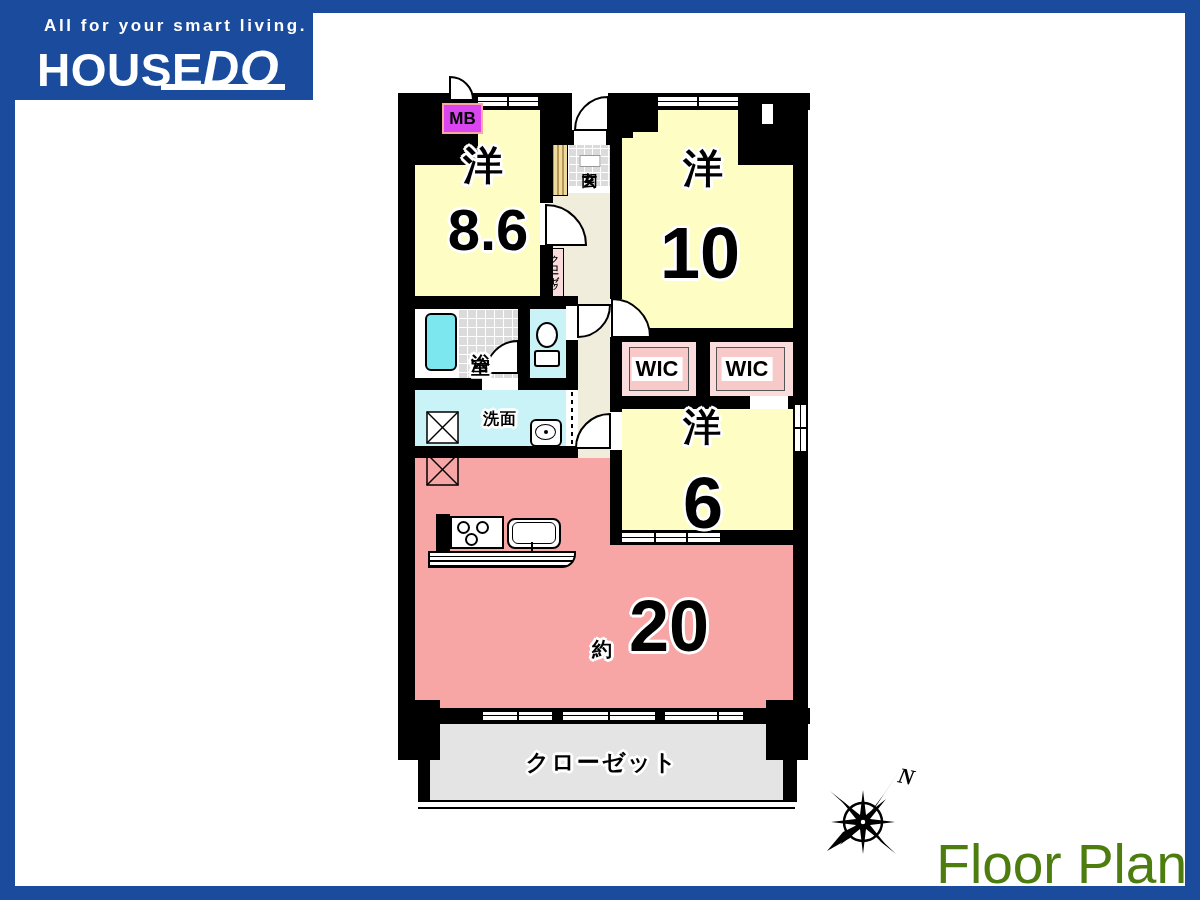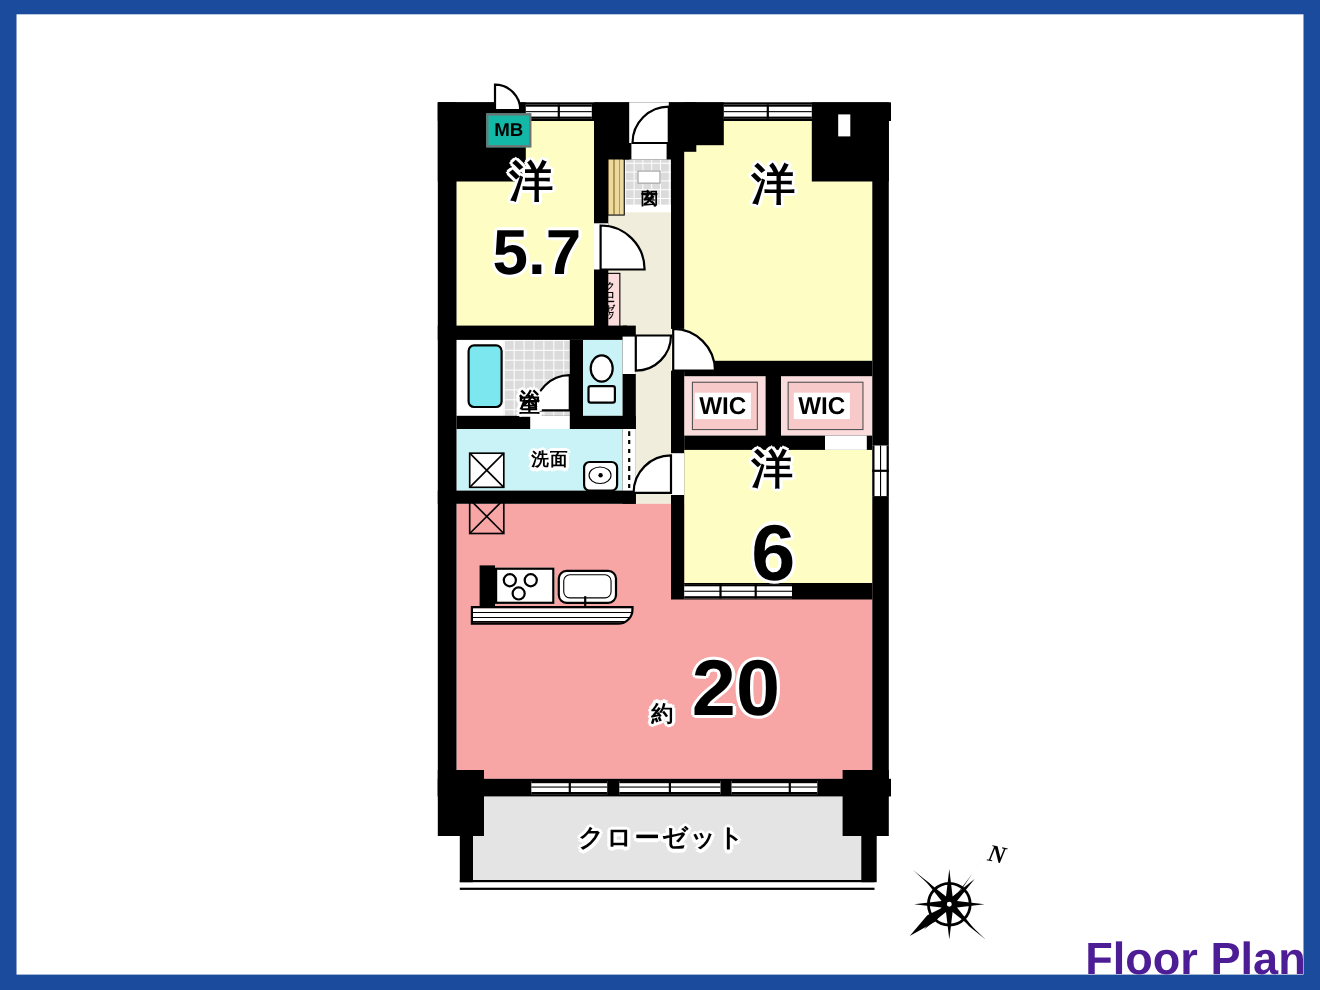--- a/index.html
+++ b/index.html
@@ -27,36 +27,41 @@
   .win .tick{position:absolute;top:-2px;bottom:-2px;width:2px;background:#000;}
   .winv{position:absolute;background:#fff;border-left:2px solid #000;border-right:2px solid #000;}
   .winv .mid{position:absolute;top:0;bottom:0;left:50%;width:1px;margin-left:-1px;background:#000;}
   .winv .tick{position:absolute;left:-2px;right:-2px;height:2px;background:#000;}
   
   .lbl{position:absolute;transform:translate(-50%,-50%);font-weight:bold;color:#000;white-space:nowrap;line-height:1;}
   .halo{text-shadow:2px 0 0 #fff,-2px 0 0 #fff,0 2px 0 #fff,0 -2px 0 #fff,
         2px 2px 0 #fff,-2px 2px 0 #fff,2px -2px 0 #fff,-2px -2px 0 #fff,
         3px 0 0 #fff,-3px 0 0 #fff,0 3px 0 #fff,0 -3px 0 #fff;}
   .vert{writing-mode:vertical-rl;text-orientation:upright;letter-spacing:3px;}
-  .boxlbl{border:2px solid #737373;background:#14b8a6;transform:none;display:flex;align-items:center;justify-content:center;}
+  .boxlbl{border:2px solid #fca5a5;background:#d946ef;transform:none;display:flex;align-items:center;justify-content:center;}
   
   .fx{position:absolute;background:#fff;border:2px solid #000;box-sizing:border-box;}
-  .footer-title{position:absolute;right:13px;bottom:8px;color:#4c1d95;font-size:41px;font-weight:bold;line-height:1;letter-spacing:0px;}
+  .footer-title{position:absolute;right:13px;bottom:8px;color:#4d7c0f;font-size:55px;font-weight:normal;line-height:1;letter-spacing:0px;}
   svg{position:absolute;left:0;top:0;}
 </style>
 </head>
 <body>
 
 <div class="stage">
 
   <div class="frame" style="left:0;top:0;width:1200px;height:13px;"></div>
   <div class="frame" style="left:0;top:0;width:15px;height:900px;"></div>
   <div class="frame" style="left:1185px;top:0;width:15px;height:900px;"></div>
   <div class="frame" style="left:0;top:886px;width:1200px;height:14px;"></div>
 
+  <div class="logo-box">
+    <div class="tagline">All for your smart living.</div>
+    <div class="brand-underline"></div>
+    <div class="brand"><span>HOUSE</span><span class="do">DO</span></div>
+  </div>
 
   <div class="floor" style="left:415px;top:110px;width:131px;height:192px;background:#FDFDC4;"></div>
   <div class="floor" style="left:550px;top:130px;width:72px;height:328px;background:#F1EDDC;"></div>
   <div class="floor tile" style="left:568px;top:132px;width:46px;height:56px;background-size:8px 8px;"></div>
   <div class="floor" style="left:568px;top:186px;width:44px;height:7px;background:#fff;"></div>
   <div class="floor" style="left:548px;top:136px;width:20px;height:60px;border:1.5px solid #000;box-sizing:border-box;background:repeating-linear-gradient(90deg,#EDDA9E 0 3.5px,#B89752 3.5px 5px);"></div>
   <div class="floor" style="left:622px;top:110px;width:171px;height:220px;background:#FDFDC4;"></div>
   <div class="floor tile" style="left:458px;top:309px;width:60px;height:69px;"></div>
   <div class="floor" style="left:530px;top:309px;width:36px;height:69px;background:#C9F3F6;"></div>
   <div class="floor" style="left:415px;top:390px;width:151px;height:56px;background:#C9F3F6;"></div>
@@ -179,24 +184,25 @@
       <polygon points="896,854 874,833 863,822 881,842" fill="#000"></polygon>
       <polygon fill="#000" points="895,822 870,825 886,845 866,829 863,854 860,829 840,845 856,825 831,822 856,819 840,799 860,815 863,790 866,815 886,799 870,819"></polygon>
       <circle cx="863" cy="822" r="19" fill="none" stroke="#000" stroke-width="2.5"></circle>
       <circle cx="863" cy="822" r="3" fill="#fff" stroke="#000" stroke-width="1.5"></circle>
       <text x="897" y="782" font-size="22" font-style="italic" font-weight="bold" font-family="Liberation Serif, DejaVu Serif, serif" transform="rotate(12 897 782)">N</text>
     </g>
   </svg>
 
   <div class="lbl boxlbl" style="left:442px;top:103px;width:37px;height:27px;font-size:17px;">MB</div>
   <div class="lbl halo" style="left:483px;top:165px;font-size:40px;">洋</div>
-  <div class="lbl halo" style="left:488px;top:230px;font-size:58px;">5.7</div>
+  <div class="lbl halo" style="left:488px;top:230px;font-size:58px;">8.6</div>
   <div class="lbl vert" style="left:590px;top:161px;font-size:15px;background:#fff;border:1px solid #999;padding:3px 2px;letter-spacing:2px;">玄関</div>
   <div class="lbl vert" style="left:555px;top:275px;font-size:8.5px;font-weight:bold;letter-spacing:0.5px;">クローゼット</div>
   <div class="lbl halo" style="left:703px;top:168px;font-size:40px;">洋</div>
+  <div class="lbl halo" style="left:700px;top:253px;font-size:72px;">10</div>
   <div class="lbl vert halo" style="left:481px;top:341px;font-size:19px;letter-spacing:2px;">浴室</div>
   <div class="lbl halo" style="left:500px;top:419px;font-size:16px;letter-spacing:1px;">洗面</div>
   <div class="lbl" style="left:657px;top:369px;font-size:22px;background:#fff;padding:1px 4px;">WIC</div>
   <div class="lbl" style="left:747px;top:369px;font-size:22px;background:#fff;padding:1px 4px;">WIC</div>
   <div class="lbl halo" style="left:702px;top:427px;font-size:38px;">洋</div>
   <div class="lbl halo" style="left:703px;top:503px;font-size:72px;">6</div>
   <div class="lbl halo" style="left:602px;top:649px;font-size:20px;">約</div>
   <div class="lbl halo" style="left:669px;top:626px;font-size:72px;">20</div>
   <div class="lbl halo" style="left:602px;top:762px;font-size:23px;letter-spacing:2px;">クローゼット</div>
 

